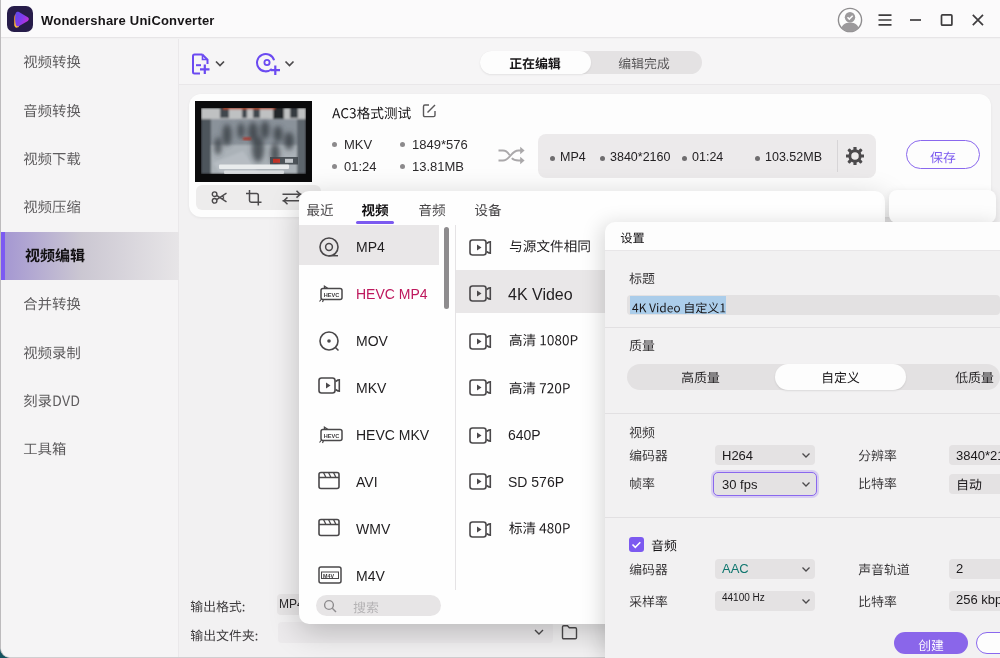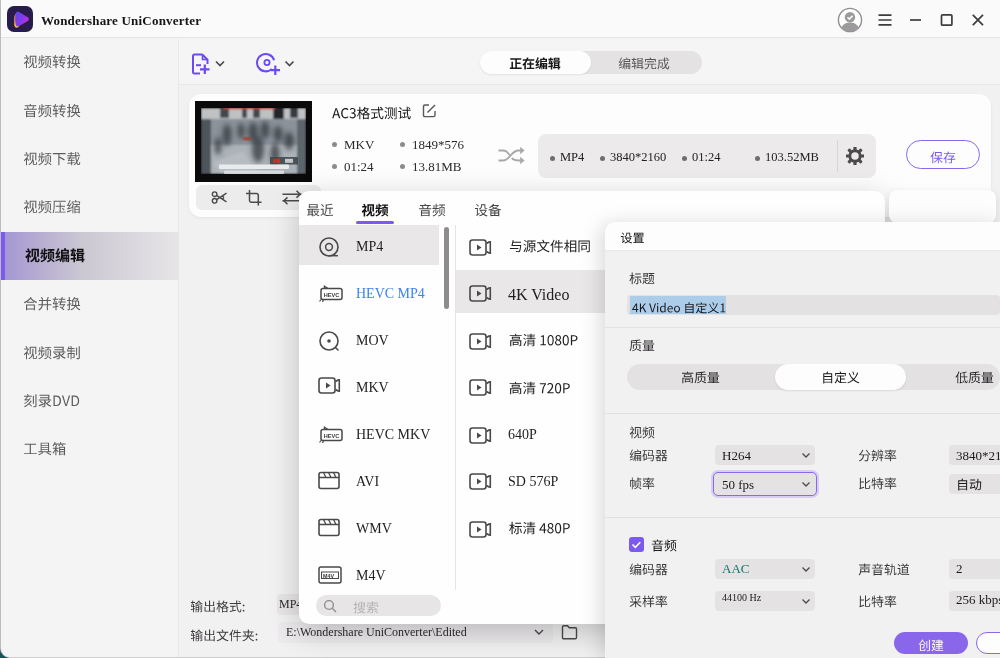--- a/index.html
+++ b/index.html
@@ -1,18 +1,18 @@
 <!DOCTYPE html>
 <html><head><meta charset="utf-8">
 <style>
 html,body{margin:0;padding:0;}
 body{width:1000px;height:658px;position:relative;background:#15525f;font-family:"Liberation Sans",sans-serif;overflow:hidden;}
 *{box-sizing:border-box;}
 .abs{position:absolute;}
-.txt{position:absolute;white-space:nowrap;font-family:Liberation Serif, serif;}
+.txt{position:absolute;white-space:nowrap;}
 </style></head><body>
 
 <div class="abs" style="left:0;top:0;width:1000px;height:658px;background:#f2f1f2;border-radius:0 0 10px 10px;overflow:hidden;border-left:1px solid #bdbbbd;border-bottom:1px solid #d0ced0">
 <div style="position:absolute;left:0;top:0;width:1000px;height:38px;background:#fbfafb;border-bottom:1px solid #e7e5e7"></div>
 <svg class="abs" style="left:6px;top:6px" width="26" height="26" viewBox="0 0 26 26">
 <defs>
 <linearGradient id="lgp" x1="0" y1="0" x2="1" y2="0.6">
           <stop offset="0" stop-color="#5b49e8"></stop>
           <stop offset="0.55" stop-color="#7d3cee"></stop>
           <stop offset="1" stop-color="#c62fd8"></stop>
@@ -265,21 +265,20 @@
       </svg>
     </div>
 <div style="position:absolute;left:276px;top:594px;width:28px;height:21px;background:#e7e5e6;border-radius:4px 0 0 4px"></div>
 <div class="txt" style="left:278px;top:597px;font-size:12px;color:#2b292b">MP4</div>
 <div style="position:absolute;left:189px;top:625px">
       <svg width="70" height="17" viewBox="0 -15.47 70 17.16" style="display:block;overflow:visible">
         <path fill="#3c3a3c" d="M9.5 -5.8V-1.1H10.3V-5.8ZM11.2 -6.3V-0.1C11.2 0.1 11.1 0.1 11.0 0.1C10.8 0.1 10.3 0.1 9.7 0.1C9.8 0.4 9.9 0.7 10.0 0.9C10.7 0.9 11.3 0.9 11.6 0.8C11.9 0.6 12.0 0.4 12.0 -0.1V-6.3ZM0.9 -4.3C1.0 -4.4 1.4 -4.5 1.8 -4.5H2.8V-2.7C2.0 -2.5 1.2 -2.3 0.5 -2.2L0.8 -1.2L2.8 -1.8V1.0H3.7V-2.0L4.8 -2.3L4.7 -3.1L3.7 -2.9V-4.5H4.7V-5.4H3.7V-7.3H2.8V-5.4H1.7C2.1 -6.3 2.4 -7.4 2.6 -8.5H4.8V-9.4H2.8C2.9 -9.8 3.0 -10.3 3.1 -10.8L2.2 -10.9C2.1 -10.4 2.0 -9.9 1.9 -9.4H0.6V-8.5H1.8C1.5 -7.4 1.3 -6.5 1.2 -6.2C1.0 -5.6 0.8 -5.2 0.6 -5.1C0.7 -4.9 0.9 -4.5 0.9 -4.3ZM8.6 -11.0C7.7 -9.6 6.1 -8.3 4.5 -7.6C4.8 -7.4 5.0 -7.1 5.2 -6.9C5.5 -7.0 5.9 -7.2 6.2 -7.5V-6.9H11.0V-7.6C11.3 -7.4 11.7 -7.2 12.0 -7.0C12.2 -7.2 12.4 -7.6 12.7 -7.7C11.3 -8.3 10.1 -9.1 9.1 -10.2L9.4 -10.6ZM6.6 -7.7C7.3 -8.3 8.0 -8.9 8.6 -9.5C9.2 -8.8 9.9 -8.2 10.7 -7.7ZM8.0 -5.3V-4.3H6.2V-5.3ZM5.4 -6.1V1.0H6.2V-1.7H8.0V0.0C8.0 0.1 8.0 0.2 7.9 0.2C7.7 0.2 7.4 0.2 7.0 0.2C7.1 0.4 7.2 0.7 7.2 1.0C7.8 1.0 8.2 1.0 8.5 0.8C8.7 0.7 8.8 0.4 8.8 0.0V-6.1ZM6.2 -3.5H8.0V-2.4H6.2Z M14.4 -4.4V0.3H23.6V1.0H24.6V-4.4H23.6V-0.7H20.0V-5.3H24.1V-9.8H23.1V-6.2H20.0V-10.9H18.9V-6.2H16.0V-9.7H14.9V-5.3H18.9V-0.7H15.4V-4.4Z M31.5 -10.7C31.9 -10.1 32.3 -9.2 32.5 -8.7L33.5 -9.0C33.4 -9.5 32.9 -10.4 32.5 -11.0ZM26.6 -8.6V-7.7H28.7C29.4 -5.7 30.5 -4.0 31.8 -2.6C30.4 -1.4 28.6 -0.5 26.5 0.1C26.7 0.3 27.0 0.8 27.1 1.0C29.2 0.3 31.1 -0.6 32.5 -1.9C34.0 -0.6 35.8 0.4 37.9 0.9C38.1 0.7 38.4 0.3 38.6 0.1C36.5 -0.5 34.7 -1.4 33.3 -2.6C34.6 -4.0 35.6 -5.6 36.3 -7.7H38.4V-8.6ZM32.6 -3.3C31.3 -4.5 30.4 -6.0 29.7 -7.7H35.2C34.6 -5.9 33.7 -4.5 32.6 -3.3Z M43.1 -4.4V-3.5H46.9V1.0H47.8V-3.5H51.4V-4.4H47.8V-7.3H50.8V-8.3H47.8V-10.8H46.9V-8.3H45.1C45.3 -8.8 45.4 -9.5 45.6 -10.1L44.6 -10.3C44.3 -8.6 43.8 -6.9 43.0 -5.8C43.3 -5.7 43.7 -5.5 43.8 -5.3C44.2 -5.9 44.5 -6.6 44.8 -7.3H46.9V-4.4ZM42.5 -10.9C41.8 -8.9 40.6 -7.0 39.4 -5.7C39.6 -5.5 39.9 -5.0 40.0 -4.7C40.4 -5.2 40.8 -5.7 41.2 -6.2V1.0H42.1V-7.8C42.6 -8.7 43.0 -9.6 43.4 -10.6Z M54.3 -7.5C54.8 -6.7 55.2 -5.6 55.4 -5.0L56.3 -5.2C56.1 -5.9 55.7 -6.9 55.2 -7.7ZM61.6 -7.7C61.3 -7.0 60.7 -5.8 60.2 -5.2L61.0 -4.9C61.5 -5.6 62.1 -6.6 62.5 -7.4ZM58.0 -10.9V-9.0H53.2V-8.0H58.0C58.0 -6.8 57.9 -5.7 57.7 -4.8H52.8V-3.8H57.5C56.8 -1.9 55.5 -0.6 52.6 0.2C52.8 0.4 53.1 0.8 53.2 1.0C56.4 0.1 57.8 -1.4 58.5 -3.6C59.5 -1.3 61.2 0.3 63.8 1.0C63.9 0.7 64.2 0.3 64.4 0.1C62.0 -0.5 60.3 -1.8 59.4 -3.8H64.2V-4.8H58.8C58.9 -5.7 59.0 -6.8 59.0 -8.0H63.8V-9.0H59.1L59.1 -10.9Z M66.8 -5.1C67.3 -5.1 67.7 -5.4 67.7 -6.0C67.7 -6.5 67.3 -6.9 66.8 -6.9C66.3 -6.9 65.9 -6.5 65.9 -6.0C65.9 -5.4 66.3 -5.1 66.8 -5.1ZM66.8 0.2C67.3 0.2 67.7 -0.2 67.7 -0.7C67.7 -1.3 67.3 -1.6 66.8 -1.6C66.3 -1.6 65.9 -1.3 65.9 -0.7C65.9 -0.2 66.3 0.2 66.8 0.2Z"></path>
       </svg>
     </div>
 <div style="position:absolute;left:277px;top:622px;width:275px;height:21px;background:#eceaec;border-radius:4px"></div>
-<div class="txt" style="left:285px;top:625px;font-size:12px;color:#2b292b">E:\Wondershare UniConverter\Edited</div>
 <svg class="abs" style="left:532px;top:628px" width="12" height="9" viewBox="0 0 12 9">
       <path d="M2 2 l4 4 l4 -4" stroke="#4c4a4c" stroke-width="1.4" fill="none"></path>
     </svg>
 <svg class="abs" style="left:560px;top:624px" width="17" height="16" viewBox="0 0 17 16">
 <path d="M1.5 13.5 V3 C1.5 2.2 1.9 1.8 2.7 1.8 H6.5 L8.3 3.8 H14.3 C15.1 3.8 15.5 4.2 15.5 5 V13.5 C15.5 14.3 15.1 14.7 14.3 14.7 H2.7 C1.9 14.7 1.5 14.3 1.5 13.5 Z" stroke="#4c4a4c" stroke-width="1.4" fill="none"></path>
 </svg>
 </div>
 <div class="abs" style="left:299px;top:191px;width:586px;height:433px;background:#fefefe;border-radius:10px;box-shadow:0 8px 30px rgba(0,0,0,0.22);overflow:hidden">
 <div style="position:absolute;left:7px;top:8px">
       <svg width="29" height="18" viewBox="0 -16.66 29 18.48" style="display:block;overflow:visible">
@@ -308,21 +307,21 @@
         <circle cx="11" cy="11" r="3.4" stroke="#4a484a" stroke-width="1.5" fill="none"></circle>
         <path d="M10.5 19.7 H20" stroke="#4a484a" stroke-width="1.5" fill="none"></path>
       </svg></div>
 <div class="txt" style="left:57px;top:48px;font-size:14px;color:#201e20">MP4</div>
 <div style="position:absolute;left:19px;top:92px"><svg width="26" height="20" viewBox="0 0 26 20">
         <path d="M6.5 5.5 V3.2 L10 5.5" stroke="#4a484a" stroke-width="1.4" fill="none"></path>
         <rect x="3" y="5.5" width="21" height="11" rx="2" stroke="#4a484a" stroke-width="1.5" fill="none"></rect>
         <path d="M3.5 16 L1.5 18.5 M5.5 16.5 L4.5 19" stroke="#4a484a" stroke-width="1.2"></path>
         <text x="5.8" y="14" font-family="Liberation Sans" font-size="5.6" font-weight="bold" fill="#3a383a">HEVC</text>
       </svg></div>
-<div class="txt" style="left:57px;top:95px;font-size:14px;color:#3b82f6">HEVC MP4</div>
+<div class="txt" style="left:57px;top:95px;font-size:14px;color:#be185d">HEVC MP4</div>
 <div style="position:absolute;left:19px;top:139px"><svg width="22" height="22" viewBox="0 0 22 22">
         <circle cx="11" cy="11" r="9" stroke="#4a484a" stroke-width="1.6" fill="none"></circle>
         <circle cx="11" cy="11" r="1.8" fill="#4a484a"></circle>
         <path d="M17 17 L20.5 20.5" stroke="#4a484a" stroke-width="1.5"></path>
       </svg></div>
 <div class="txt" style="left:57px;top:142px;font-size:14px;color:#201e20">MOV</div>
 <div style="position:absolute;left:19px;top:186px"><svg width="23" height="17" viewBox="0 0 23 17">
         <rect x="1" y="1" width="16" height="15" rx="2.5" stroke="#4a484a" stroke-width="1.6" fill="none"></rect>
         <path d="M8 5.5 l4.5 3 l-4.5 3 z" fill="#4a484a"></path>
         <path d="M17.5 4.5 l3 -1.8 M17.5 12.5 l3 1.8 M21.3 2 V15" stroke="#4a484a" stroke-width="1.6" fill="none"></path>
@@ -488,21 +487,21 @@
       </svg>
     </div>
 <div style="position:absolute;left:344px;top:223px;width:70px;height:20px;background:#e4e2e3;border-radius:4px"></div>
 <div class="txt" style="left:351px;top:226px;font-size:13px;color:#1b191b">3840*2160</div>
 <div style="position:absolute;left:24px;top:251px">
       <svg width="27" height="17" viewBox="0 -15.47 27 17.16" style="display:block;overflow:visible">
         <path fill="#3a383a" d="M9.2 -0.8C10.1 -0.3 11.3 0.5 11.9 1.1L12.4 0.4C11.8 -0.2 10.6 -0.9 9.7 -1.4ZM8.5 -5.9V-3.6C8.5 -2.3 8.2 -0.7 5.1 0.3C5.3 0.5 5.5 0.8 5.7 1.0C8.9 -0.2 9.5 -2.0 9.5 -3.6V-5.9ZM6.3 -7.7V-1.6H7.2V-6.9H10.8V-1.6H11.6V-7.7H9.4V-8.9H12.3V-9.8H9.4V-10.9H8.4V-7.7ZM1.0 -8.4V-1.6H1.8V-7.6H2.8V1.0H3.6V-7.6H4.6V-2.7C4.6 -2.6 4.6 -2.6 4.5 -2.6C4.4 -2.6 4.2 -2.6 3.9 -2.6C4.0 -2.4 4.1 -2.0 4.1 -1.7C4.6 -1.7 4.9 -1.8 5.1 -1.9C5.3 -2.1 5.4 -2.3 5.4 -2.7V-8.4H3.6V-10.9H2.8V-8.4Z M23.8 -8.4C23.3 -7.8 22.5 -7.1 21.9 -6.7L22.6 -6.2C23.2 -6.6 24.0 -7.3 24.6 -7.9ZM13.7 -4.4 14.2 -3.6C15.1 -4.0 16.1 -4.6 17.1 -5.1L17.0 -5.9C15.8 -5.3 14.5 -4.7 13.7 -4.4ZM14.1 -7.8C14.8 -7.3 15.7 -6.7 16.1 -6.3L16.8 -6.9C16.3 -7.3 15.5 -7.9 14.8 -8.3ZM21.8 -5.3C22.7 -4.8 23.8 -4.0 24.4 -3.5L25.1 -4.0C24.5 -4.6 23.4 -5.3 22.5 -5.8ZM13.7 -2.6V-1.7H19.0V1.0H20.0V-1.7H25.4V-2.6H20.0V-3.7H19.0V-2.6ZM18.7 -10.8C18.9 -10.5 19.1 -10.1 19.3 -9.8H13.9V-8.9H18.7C18.3 -8.2 17.9 -7.7 17.7 -7.5C17.5 -7.3 17.3 -7.1 17.1 -7.1C17.2 -6.9 17.3 -6.5 17.4 -6.3C17.6 -6.4 17.9 -6.4 19.4 -6.5C18.7 -5.9 18.2 -5.4 17.9 -5.2C17.5 -4.8 17.1 -4.6 16.9 -4.5C17.0 -4.3 17.1 -3.9 17.1 -3.7C17.4 -3.8 17.9 -3.9 21.3 -4.2C21.4 -4.0 21.6 -3.7 21.6 -3.5L22.4 -3.9C22.1 -4.5 21.5 -5.4 20.9 -6.1L20.2 -5.8C20.4 -5.5 20.6 -5.2 20.8 -4.9L18.5 -4.7C19.6 -5.6 20.8 -6.8 21.8 -8.0L21.0 -8.4C20.8 -8.1 20.4 -7.7 20.1 -7.4L18.5 -7.3C18.9 -7.7 19.3 -8.3 19.7 -8.9H25.2V-9.8H20.4C20.2 -10.1 19.9 -10.6 19.6 -11.0Z"></path>
       </svg>
     </div>
 <div style="position:absolute;left:108px;top:250px;width:104px;height:24px;background:#e4e2e3;border:1.5px solid #8a68ee;border-radius:5px;box-shadow:0 0 0 2px rgba(138,104,238,0.25)"></div>
-<div class="txt" style="left:117px;top:255px;font-size:13px;color:#1b191b">50 fps</div>
+<div class="txt" style="left:117px;top:255px;font-size:13px;color:#1b191b">30 fps</div>
 <svg class="abs" style="left:196px;top:259px" width="10" height="7" viewBox="0 0 10 7">
       <path d="M1.5 1.5 l3.5 3.5 l3.5 -3.5" stroke="#4c4a4c" stroke-width="1.3" fill="none"></path>
     </svg>
 <div style="position:absolute;left:253px;top:251px">
       <svg width="40" height="17" viewBox="0 -15.47 40 17.16" style="display:block;overflow:visible">
         <path fill="#3a383a" d="M1.6 0.9C1.9 0.7 2.4 0.5 6.0 -0.7C5.9 -0.9 5.9 -1.3 5.9 -1.6L2.7 -0.7V-5.9H5.9V-6.9H2.7V-10.8H1.7V-0.9C1.7 -0.3 1.4 -0.0 1.1 0.1C1.3 0.3 1.5 0.7 1.6 0.9ZM6.9 -10.9V-1.1C6.9 0.3 7.3 0.7 8.5 0.7C8.8 0.7 10.3 0.7 10.5 0.7C11.9 0.7 12.1 -0.2 12.2 -2.8C12.0 -2.9 11.6 -3.1 11.3 -3.2C11.2 -0.8 11.1 -0.2 10.5 -0.2C10.1 -0.2 8.9 -0.2 8.6 -0.2C8.1 -0.2 7.9 -0.4 7.9 -1.1V-4.9C9.4 -5.7 10.9 -6.7 12.1 -7.7L11.2 -8.5C10.5 -7.7 9.2 -6.7 7.9 -5.9V-10.9Z M18.9 -2.8C19.6 -2.1 20.3 -1.2 20.5 -0.6L21.3 -1.1C21.0 -1.7 20.3 -2.6 19.7 -3.2ZM21.3 -10.9V-9.5H18.8V-8.6H21.3V-7.0H18.1V-6.0H22.9V-4.5H18.3V-3.6H22.9V-0.2C22.9 0.0 22.9 0.1 22.7 0.1C22.5 0.1 21.7 0.1 21.0 0.1C21.1 0.3 21.2 0.8 21.3 1.0C22.3 1.0 22.9 1.0 23.3 0.9C23.8 0.7 23.9 0.4 23.9 -0.2V-3.6H25.4V-4.5H23.9V-6.0H25.5V-7.0H22.3V-8.6H24.9V-9.5H22.3V-10.9ZM14.3 -9.9C14.1 -8.3 13.9 -6.6 13.5 -5.5C13.7 -5.4 14.1 -5.2 14.3 -5.1C14.5 -5.7 14.6 -6.5 14.8 -7.3H15.8V-4.1C14.9 -3.9 14.2 -3.7 13.6 -3.5L13.8 -2.5L15.8 -3.1V1.0H16.7V-3.4L18.0 -3.9L18.0 -4.8L16.7 -4.4V-7.3H17.9V-8.2H16.7V-10.9H15.8V-8.2H14.9C15.0 -8.7 15.0 -9.3 15.1 -9.8Z M36.8 -8.4C36.3 -7.8 35.5 -7.1 34.9 -6.7L35.6 -6.2C36.2 -6.6 37.0 -7.3 37.6 -7.9ZM26.7 -4.4 27.2 -3.6C28.1 -4.0 29.1 -4.6 30.1 -5.1L30.0 -5.9C28.8 -5.3 27.5 -4.7 26.7 -4.4ZM27.1 -7.8C27.8 -7.3 28.7 -6.7 29.1 -6.3L29.8 -6.9C29.3 -7.3 28.5 -7.9 27.8 -8.3ZM34.8 -5.3C35.7 -4.8 36.8 -4.0 37.4 -3.5L38.1 -4.0C37.5 -4.6 36.4 -5.3 35.5 -5.8ZM26.7 -2.6V-1.7H32.0V1.0H33.0V-1.7H38.4V-2.6H33.0V-3.7H32.0V-2.6ZM31.7 -10.8C31.9 -10.5 32.1 -10.1 32.3 -9.8H26.9V-8.9H31.7C31.3 -8.2 30.9 -7.7 30.7 -7.5C30.5 -7.3 30.3 -7.1 30.1 -7.1C30.2 -6.9 30.3 -6.5 30.4 -6.3C30.6 -6.4 30.9 -6.4 32.4 -6.5C31.7 -5.9 31.2 -5.4 30.9 -5.2C30.5 -4.8 30.1 -4.6 29.9 -4.5C30.0 -4.3 30.1 -3.9 30.1 -3.7C30.4 -3.8 30.9 -3.9 34.3 -4.2C34.4 -4.0 34.6 -3.7 34.6 -3.5L35.4 -3.9C35.1 -4.5 34.5 -5.4 33.9 -6.1L33.2 -5.8C33.4 -5.5 33.6 -5.2 33.8 -4.9L31.5 -4.7C32.6 -5.6 33.8 -6.8 34.8 -8.0L34.0 -8.4C33.8 -8.1 33.4 -7.7 33.1 -7.4L31.5 -7.3C31.9 -7.7 32.3 -8.3 32.7 -8.9H38.2V-9.8H33.4C33.2 -10.1 32.9 -10.6 32.6 -11.0Z"></path>
       </svg>
     </div>
 <div style="position:absolute;left:344px;top:252px;width:70px;height:20px;background:#e4e2e3;border-radius:4px"></div>
 <div style="position:absolute;left:351px;top:251.5px">

